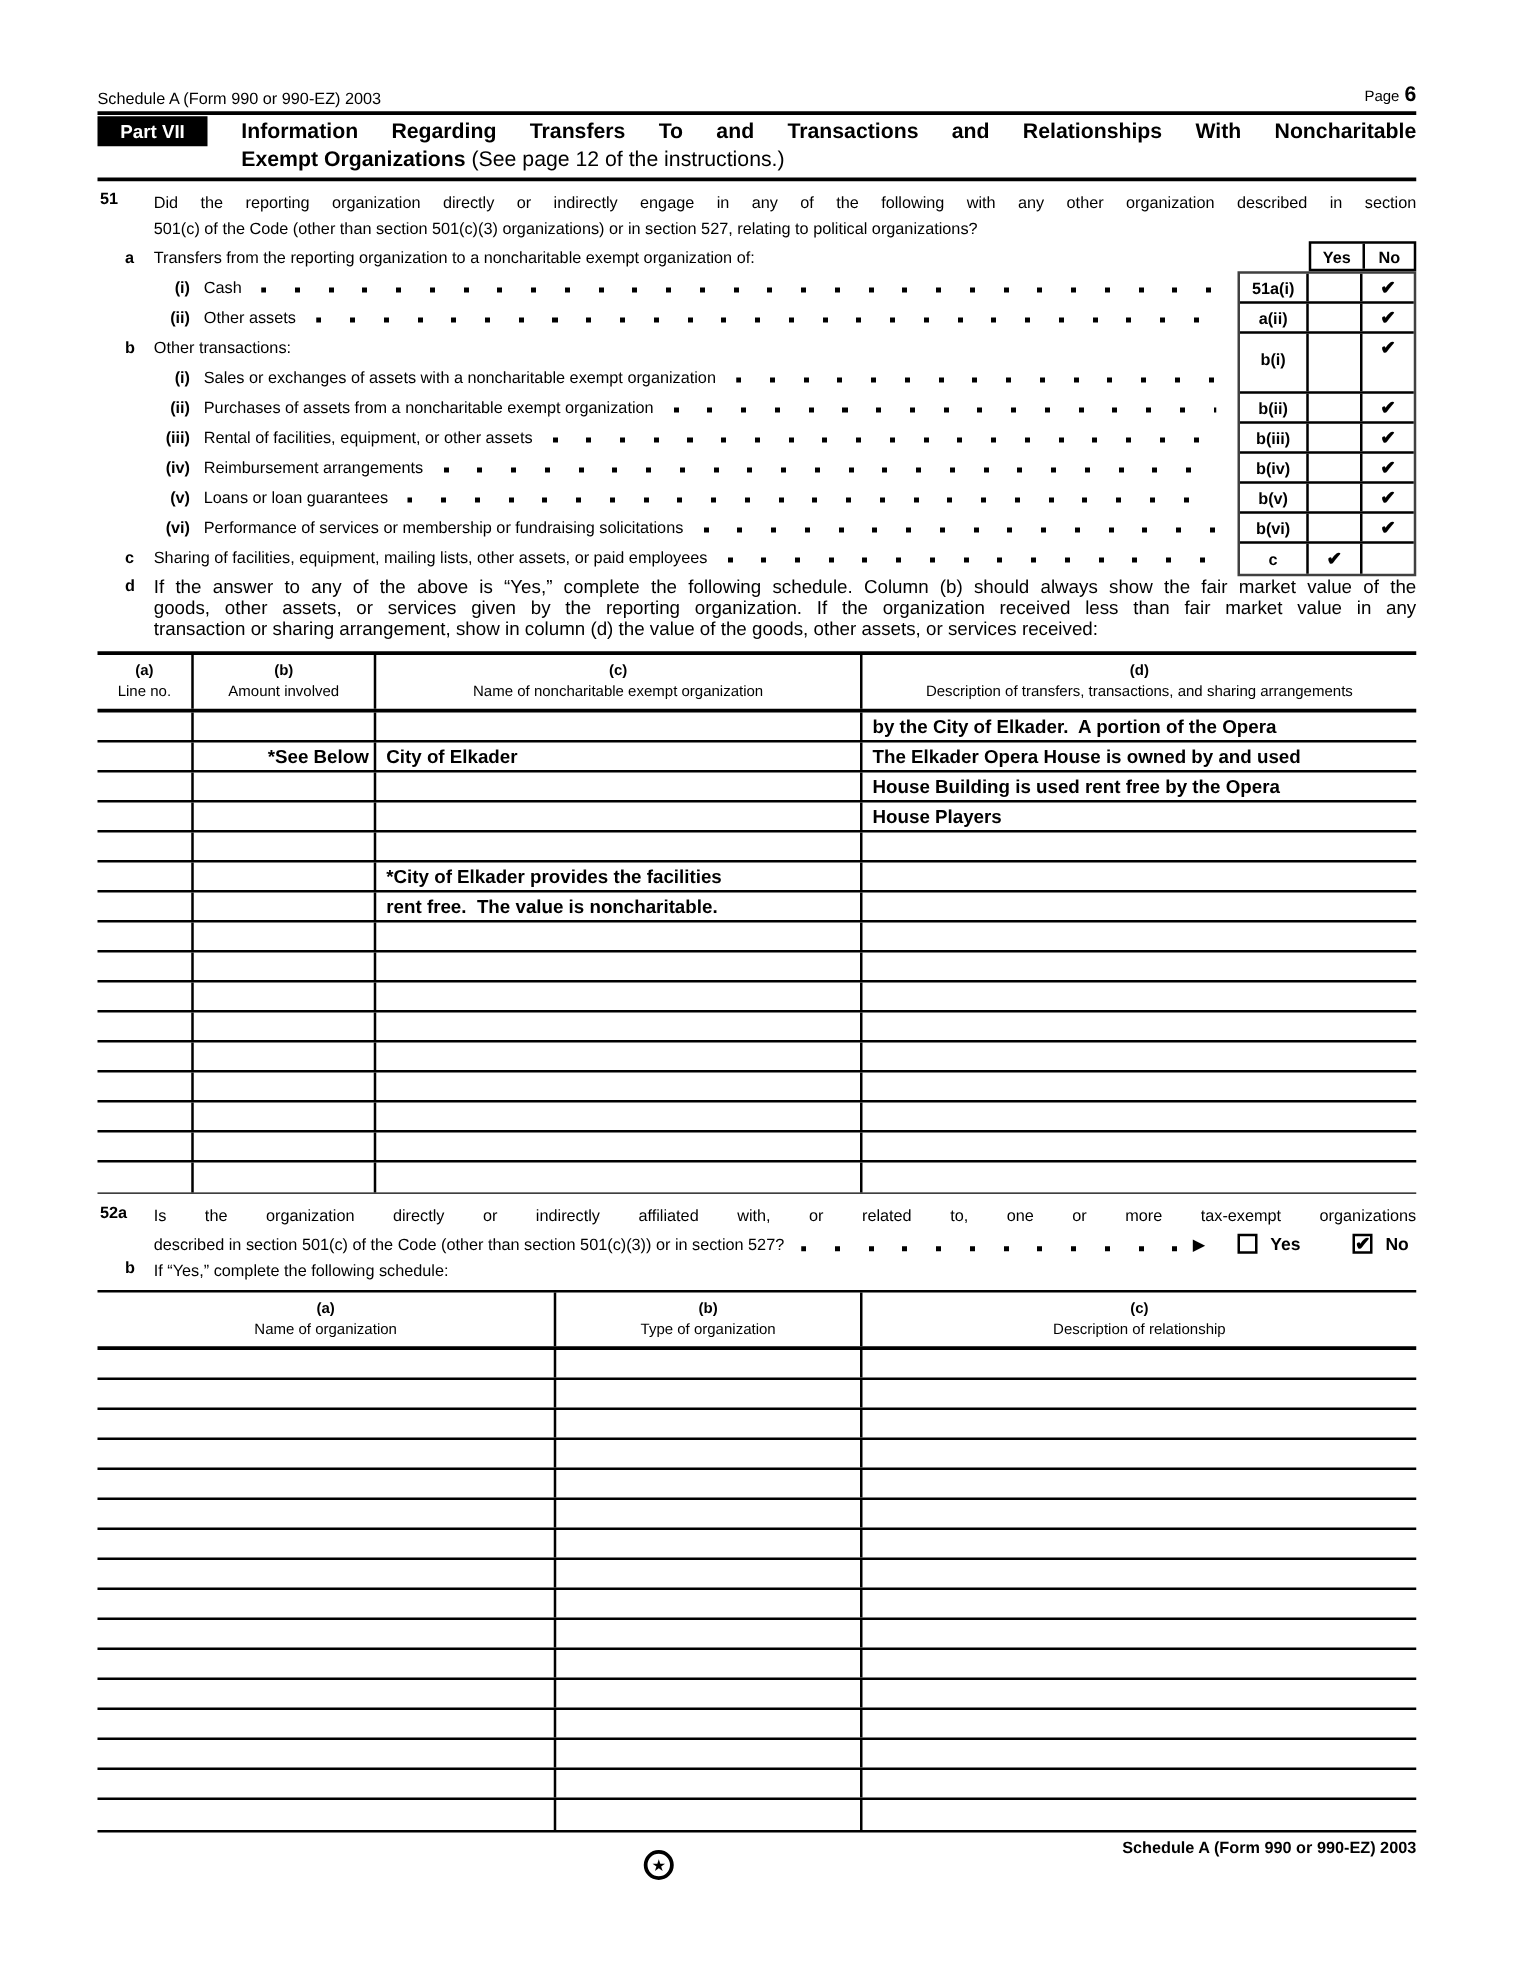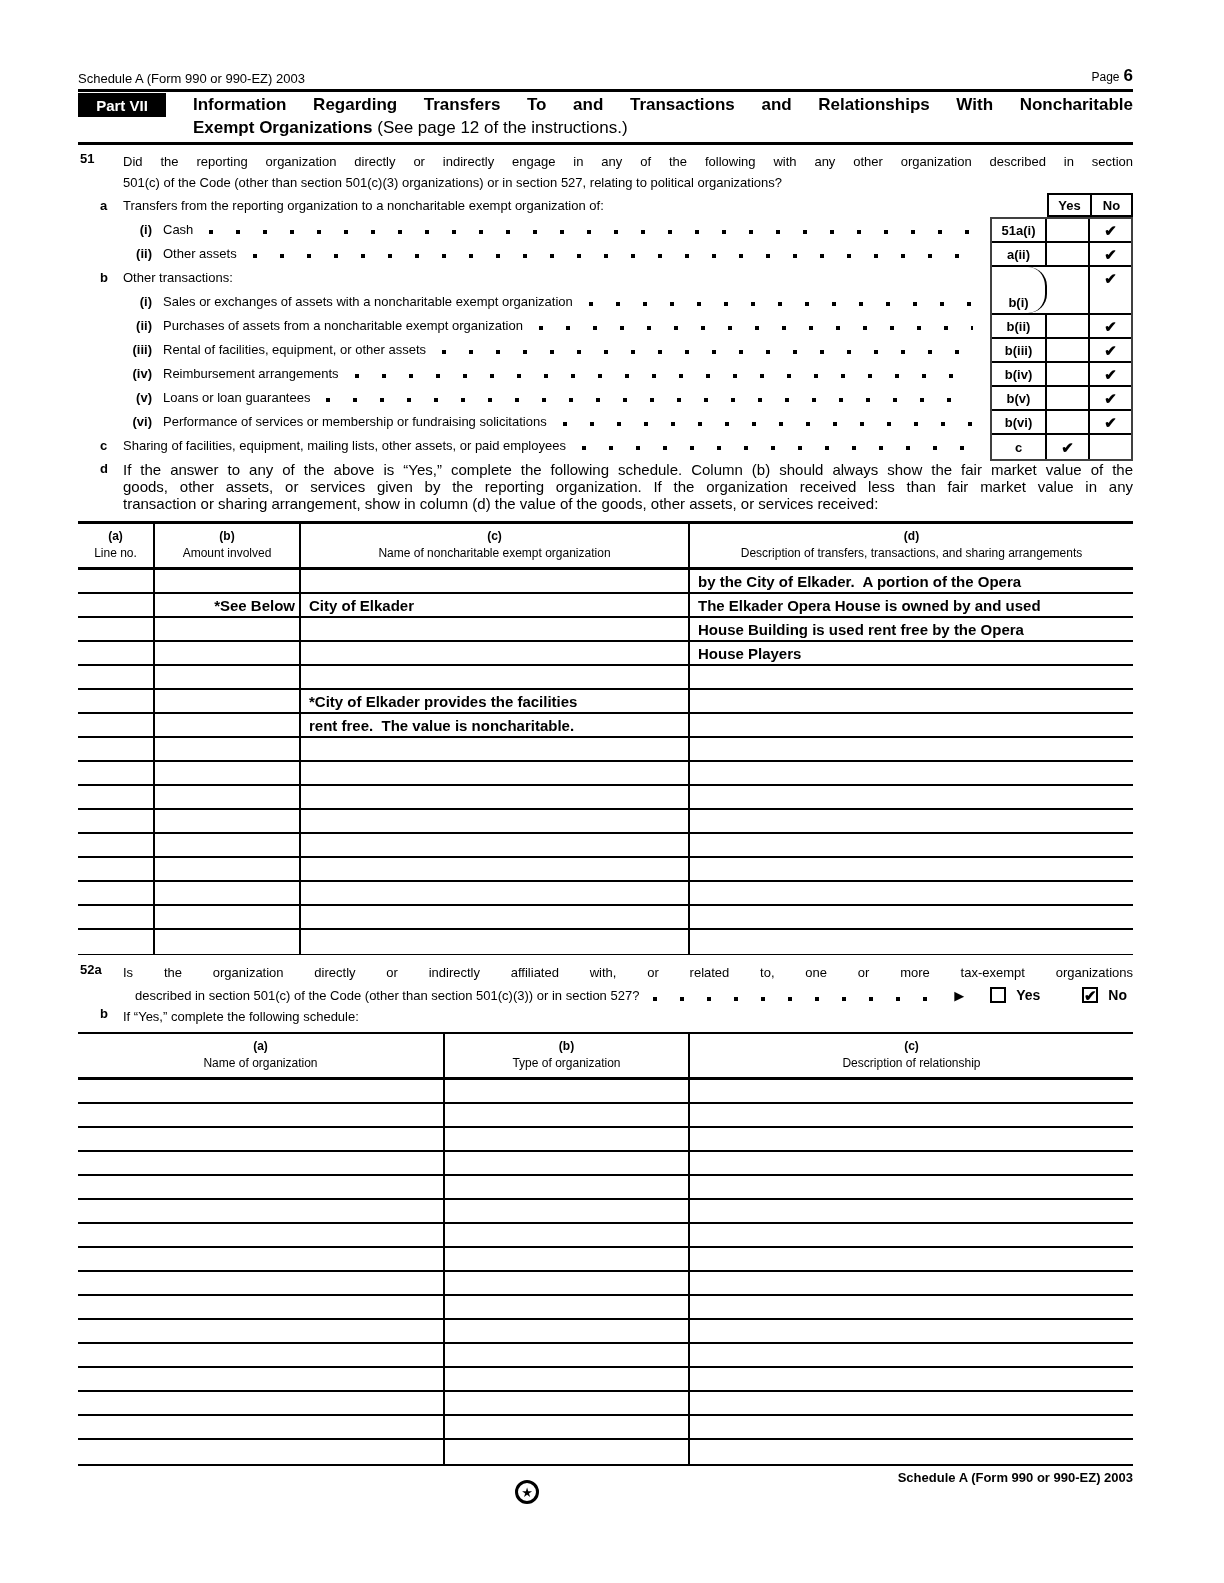--- a/index.html
+++ b/index.html
@@ -60,21 +60,21 @@
   .agrid-header .yes { width: 43px; border-right: 2px solid #000; }
   .agrid-header .no { flex: 1; }
   .agrid-body { position: absolute; left: 0; top: 24px; width: 143px; border: 2px solid #404040; }
   .agrid-row { display: flex; height: 24px; border-bottom: 2px solid #000; }
   .agrid-row:last-child { border-bottom: none; }
   .agrid-row.tall { height: 48px; }
   .agrid-row .acell { display: flex; align-items: center; justify-content: center; }
   .acell.lbl { width: 55px; border-right: 2px solid #000; font-weight: bold; font-size: 13px; }
   .acell.yes { width: 43px; border-right: 2px solid #000; }
   .acell.no { flex: 1; }
-  .agrid-row.tall .lbl { align-items: flex-end; padding-bottom: 3px; border-radius: 19px; }
+  .agrid-row.tall .lbl { align-items: flex-end; padding-bottom: 18px; }
   .agrid-row.tall .no, .agrid-row.tall .yes { align-items: flex-start; padding-top: 4px; }
   .check { font-weight: bold; font-size: 15px; line-height: 1; }
 
   
   .dpar { margin-top: 4px; }
   .dline { font-size: 15px; line-height: 17px; }
   .dline.jline { height: 17px; }
 
   
   .table { border-top: 3px solid #000; border-bottom: 1px solid #000; }
@@ -96,21 +96,21 @@
   .c2-b { width: 245px; flex: 0 0 245px; }
   .c2-c { flex: 1; }
   .entry { font-weight: bold; font-size: 15px; white-space: pre;
            display: flex; align-items: center; padding: 0 8px; overflow: hidden; }
   .entry.right { justify-content: flex-end; padding-right: 4px; }
 
   
   .q52 { margin-top: 7px; }
   .q52 .l { height: 22px; line-height: 22px; }
   .q52-l1 { height: 22px; }
-  .q52-line2 { display: flex; align-items: center; height: 22px; margin-left: 12px; }
+  .q52-line2 { display: flex; align-items: center; height: 22px; }
   .arrow { font-size: 13px; margin-right: 26px; }
   .cb { width: 16px; height: 16px; border: 2px solid #000; display: inline-flex;
         align-items: center; justify-content: center; font-size: 15px; font-weight: bold;
         line-height: 1; flex: 0 0 16px; }
   .cb-label { font-weight: bold; font-size: 14px; margin-left: 10px; }
   .cb-no { margin-left: 42px; }
   .cb-wrap-end { margin-right: 6px; }
 
   
   .footer { position: relative; height: 70px; }

